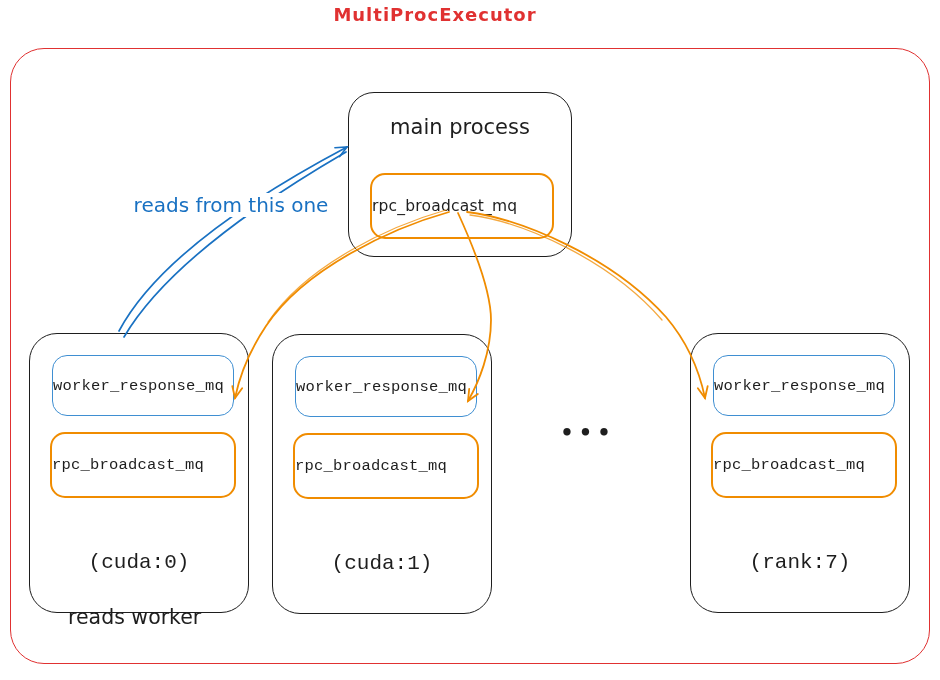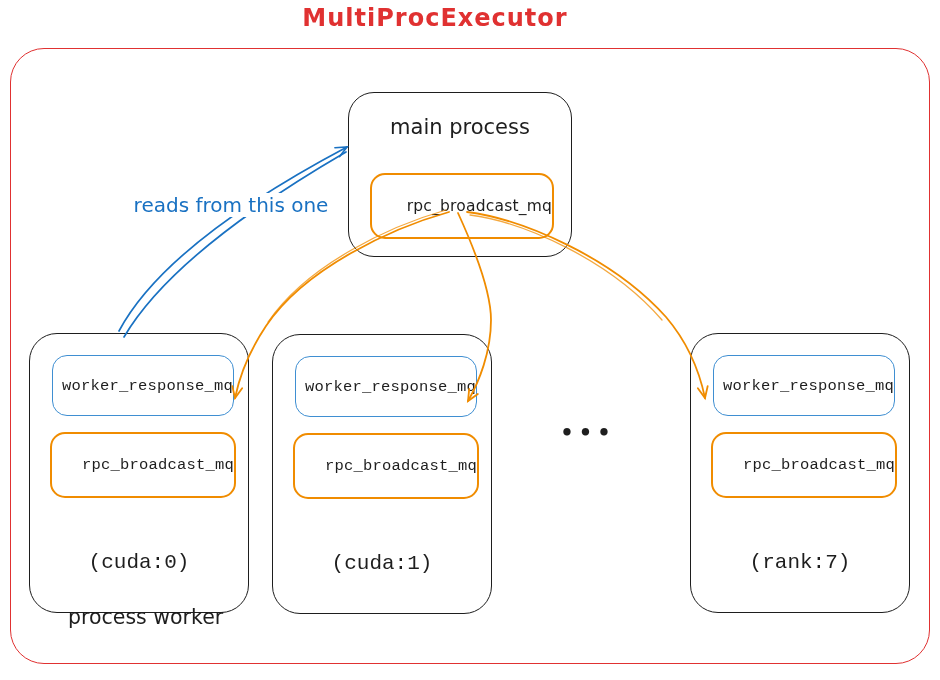--- a/index.html
+++ b/index.html
@@ -4,34 +4,34 @@
 <style>
   html,body{margin:0;padding:0;background:#fff;}
   .canvas{
     position:relative;width:940px;height:680px;background:#fff;overflow:hidden;
     font-family:"DejaVu Sans", sans-serif;color:var(--ink,#1e1e1e);
   }
   .abs{position:absolute;}
   
   .title{
     left:135px;top:4px;width:600px;text-align:center;
-    font-size:24px;font-weight:bold;letter-spacing:1px;
+    font-size:18px;font-weight:bold;letter-spacing:1px;
     color:var(--red,#e03131);
   }
   
   .frame{
     left:10px;top:48px;width:918px;height:614px;
     border:1.7px solid var(--red,#e03131);border-radius:34px;
   }
   
   .node{
     border:1.6px solid var(--ink,#1e1e1e);border-radius:28px;background:transparent;margin-top:24px;
   }
   .mq{
-    position:absolute;display:flex;align-items:center;justify-content:flex-end;
+    position:absolute;display:flex;align-items:center;justify-content:flex-start;
     border-radius:15px;font-size:15.5px;letter-spacing:.2px;background:transparent;
   }
   .mq.orange{border:2.6px solid var(--orange,#f08c00);}
   .mq.blue{border:1.8px solid var(--blue-soft,#3f8fd2);}
   
   .main-box{left:348px;top:68px;width:222px;height:163px;border-radius:26px;}
   .main-label{position:absolute;top:22px;left:0;width:100%;text-align:center;font-size:21px;}
   .main-mq{left:21px;top:80px;width:180px;height:62px;}
   
   .worker{width:218px;height:278px;font-family:Liberation Mono, monospace;}
@@ -131,16 +131,16 @@
     <path class="arr-o" d="M449,212 C392,228 305,268 266,326 C250,350 240,374 235,398" marker-end="url(#ah-o)"></path>
     <path class="arr-o ghost" d="M446,210 C390,226 308,264 268,322"></path>
     <path class="arr-o" d="M458,213 C474,248 491,290 491,320 C491,352 479,382 468,401" marker-end="url(#ah-o)"></path>
     <path class="arr-o" d="M467,212 C522,219 612,257 666,317 C689,344 700,374 705,398" marker-end="url(#ah-o)"></path>
     <path class="arr-o ghost" d="M470,215 C524,222 610,260 662,320"></path>
   </svg>
 
   <div class="abs reads-label">reads from this one</div>
 
   <div class="abs driver-note">
-    <div>process worker</div>
+    <div>reads worker</div>
   </div>
 
 </div>
 
 </body></html>

